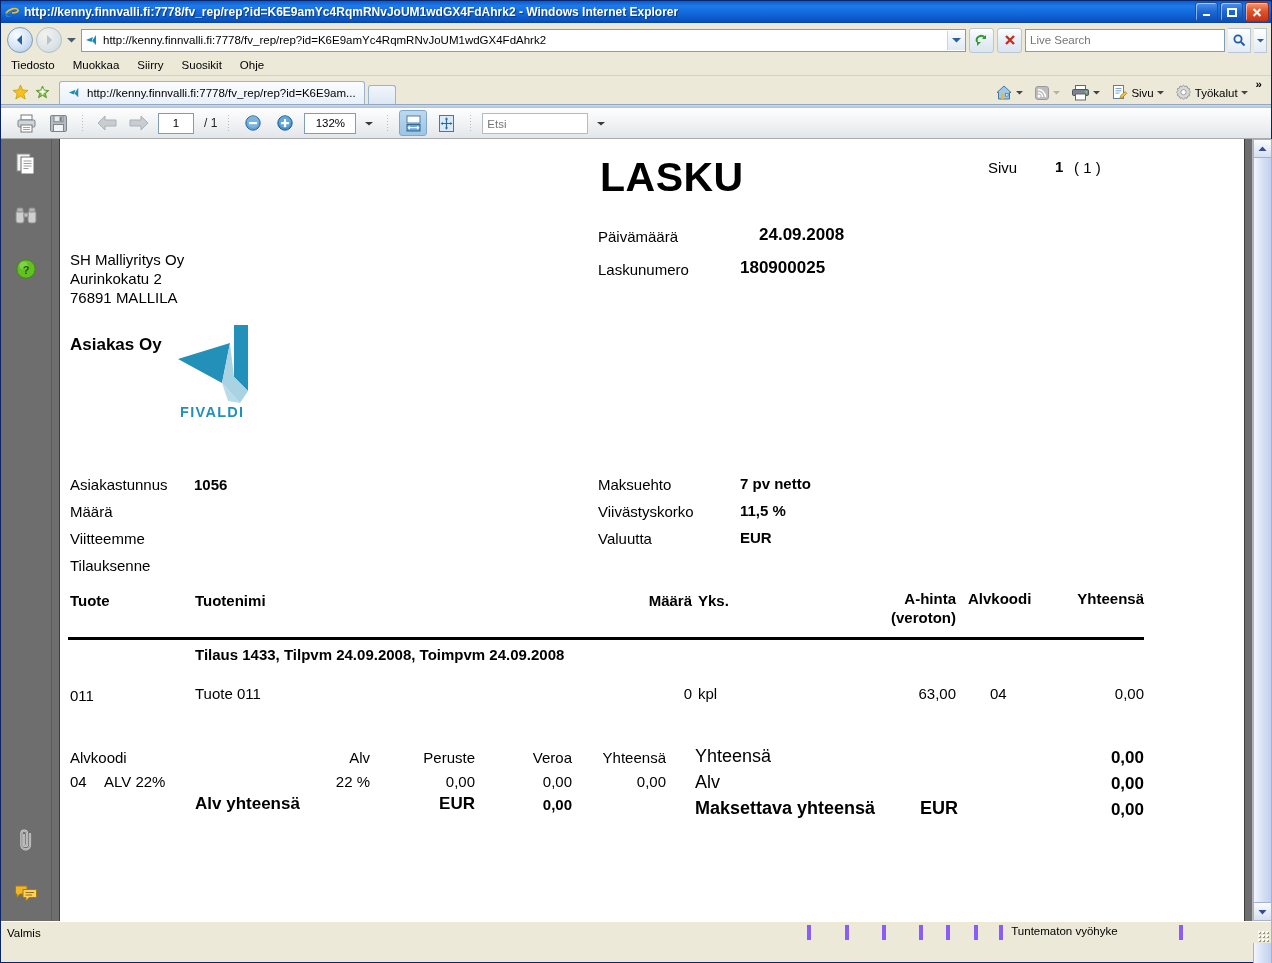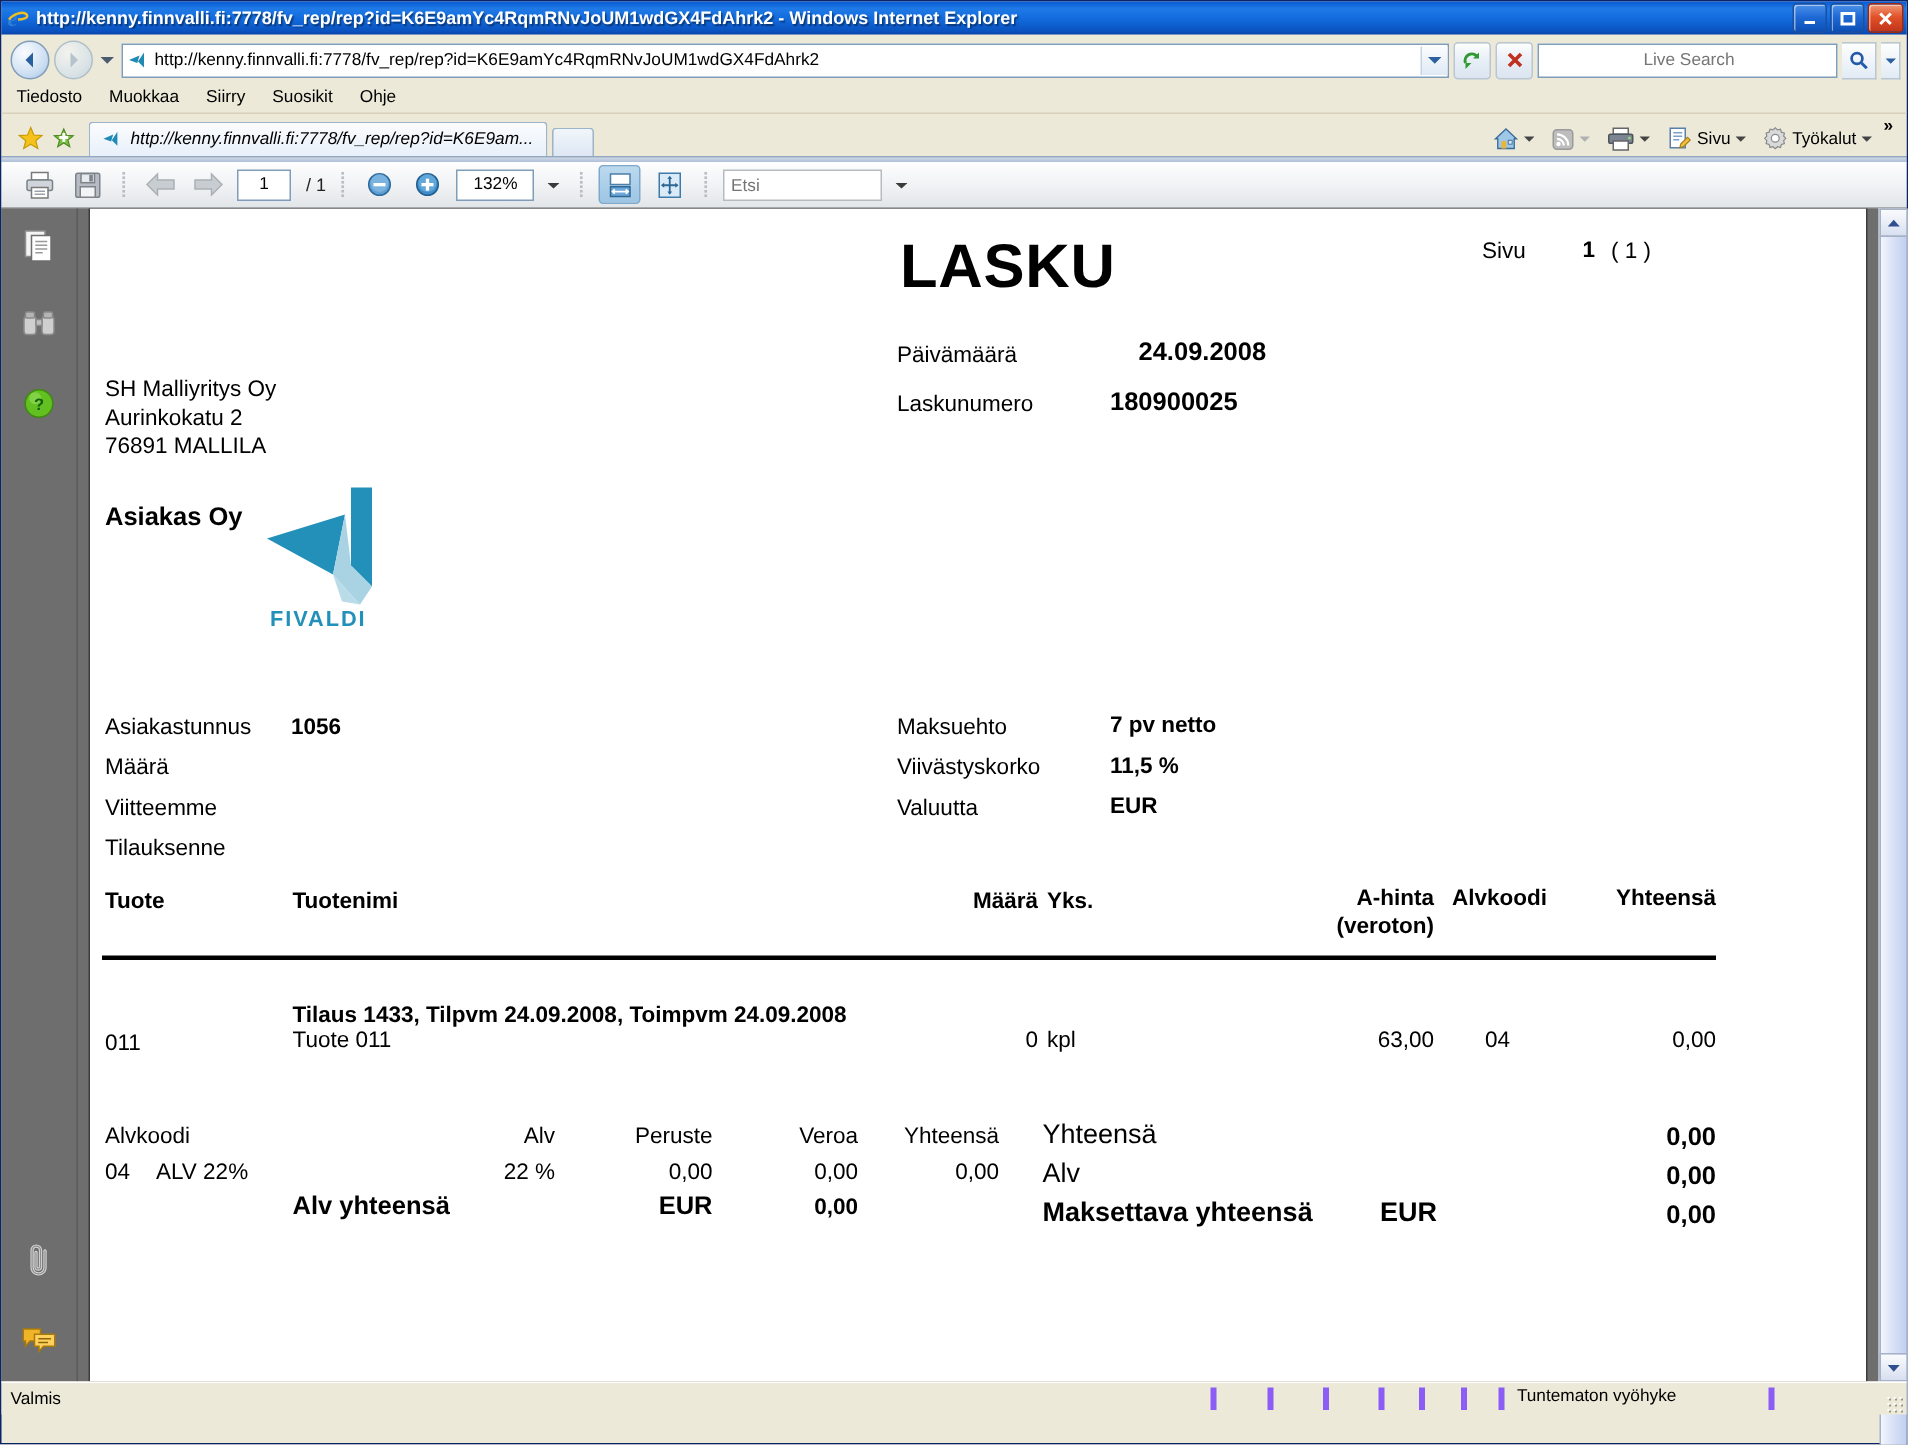--- a/index.html
+++ b/index.html
@@ -44,38 +44,38 @@
   .addrtext{font-size:11.5px;color:#000;white-space:nowrap;overflow:hidden;flex:1 1 auto;}
   .addrdrop{width:17px;height:19px;border-left:1px solid #c8d4e2;
      background:linear-gradient(180deg,#fbfcfe,#dfe9f5);display:flex;align-items:center;
      justify-content:center;flex:0 0 auto;}
   .sqbtn{width:23px;height:23px;border:1px solid #b9c6d4;border-radius:3px;
      background:linear-gradient(180deg,#fdfefe,#e7eef6 50%,#dbe5f0);
      display:flex;align-items:center;justify-content:center;}
   .searchbox{width:198px;height:21px;background:#fff;border:1px solid #7f9db9;
      display:flex;align-items:center;}
   .searchbox input{border:0;outline:0;width:100%;font-size:11.5px;color:#888;
-     font-family:"Liberation Sans",sans-serif;padding-left:4px;background:transparent;text-align:center;}
+     font-family:"Liberation Sans",sans-serif;padding-left:4px;background:transparent;}
   .gobtn{width:22px;height:23px;display:flex;align-items:center;justify-content:center;
      border:1px solid #b9c6d4;border-left:0;background:linear-gradient(180deg,#fdfefe,#e2ebf5);}
   .gobtn2{width:12px;height:23px;display:flex;align-items:center;justify-content:center;
      border:1px solid #b9c6d4;border-left:0;background:linear-gradient(180deg,#fdfefe,#e2ebf5);}
 
   
   .menubar{height:20px;background:#ece9d8;display:flex;align-items:center;
       padding-left:10px;gap:18px;border-bottom:1px solid #d8d2bd;}
   .menubar span{font-size:11.5px;color:#000;}
 
   
   .tabrow{height:28px;background:#ece9d8;display:flex;align-items:flex-end;
           padding-left:8px;position:relative;}
   .favicon-btn{width:22px;height:24px;display:flex;align-items:center;justify-content:center;}
   .tab{height:22px;margin-left:6px;display:flex;align-items:center;padding:0 8px;
     background:linear-gradient(180deg,#fbfcfe,#e8f0fa);
-    border:1px solid #9cb3cc;border-bottom:0;border-radius:3px 3px 0 0;max-width:330px;font-style:italic;}
+    border:1px solid #9cb3cc;border-bottom:0;border-radius:3px 3px 0 0;max-width:330px;}
   .tab .ficon{width:14px;height:14px;margin-right:5px;flex:0 0 auto;}
   .tab .tlabel{font-size:11.5px;white-space:nowrap;overflow:hidden;}
   .newtab{width:26px;height:18px;margin-left:3px;border:1px solid #9cb3cc;border-bottom:0;
     border-radius:3px 3px 0 0;background:linear-gradient(180deg,#f2f6fb,#dde7f3);}
   .cmdbar{position:absolute;right:6px;bottom:2px;display:flex;align-items:center;gap:2px;}
   .cmditem{display:flex;align-items:center;gap:3px;padding:1px 3px;font-size:11.5px;}
   .cmdsep{width:1px;height:16px;}
   .graybar{height:3px;background:linear-gradient(180deg,#cfd9e8,#aebfd6);
      border-top:1px solid #92a8c2;}
 
@@ -489,21 +489,21 @@
           <div class="f15 b" style="left:10px;top:453px;">Tuote</div>
           <div class="f15 b" style="left:135px;top:453px;">Tuotenimi</div>
           <div class="f15 b r" style="left:560px;top:453px;width:72px;">Määrä</div>
           <div class="f15 b" style="left:638px;top:453px;">Yks.</div>
           <div class="f15 b r" style="left:770px;top:451px;width:126px;">A-hinta</div>
           <div class="f15 b r" style="left:770px;top:470px;width:126px;">(veroton)</div>
           <div class="f15 b" style="left:908px;top:451px;">Alvkoodi</div>
           <div class="f15 b r" style="left:960px;top:451px;width:124px;">Yhteensä</div>
           <div class="hr" style="left:8px;top:498px;width:1076px;height:3px;"></div>
 
-          <div class="f15 b" style="left:135px;top:529px;">Tilaus 1433, Tilpvm 24.09.2008, Toimpvm 24.09.2008</div>
+          <div class="f15 b" style="left:135px;top:507px;">Tilaus 1433, Tilpvm 24.09.2008, Toimpvm 24.09.2008</div>
 
           <div class="f15" style="left:10px;top:548px;">011</div>
           <div class="f15" style="left:135px;top:546px;">Tuote 011</div>
           <div class="f15 r" style="left:560px;top:546px;width:72px;">0</div>
           <div class="f15" style="left:638px;top:546px;">kpl</div>
           <div class="f15 r" style="left:770px;top:546px;width:126px;">63,00</div>
           <div class="f15" style="left:930px;top:546px;">04</div>
           <div class="f15 r" style="left:960px;top:546px;width:124px;">0,00</div>
 
           <div class="f15" style="left:10px;top:610px;">Alvkoodi</div>

